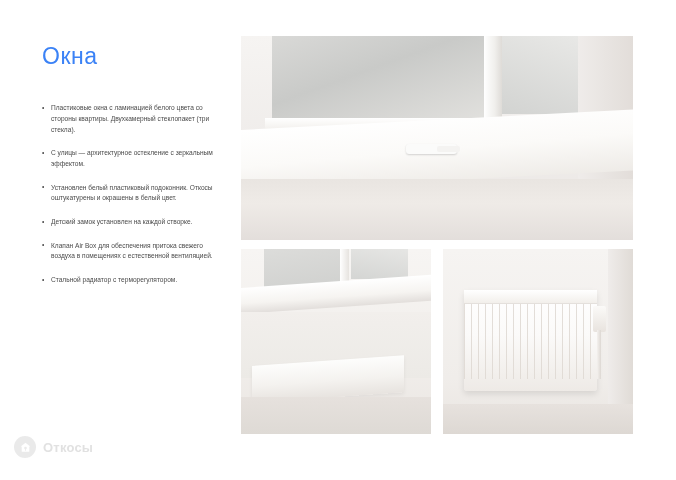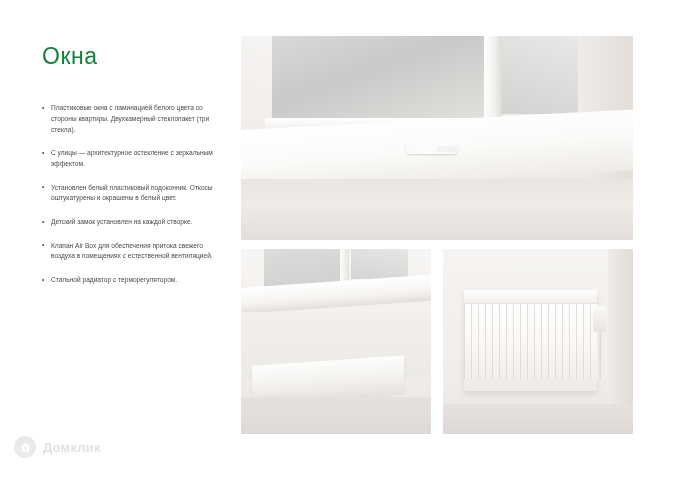--- a/index.html
+++ b/index.html
@@ -27,21 +27,21 @@
     position: absolute;
     left: 42px;
     top: 44px;
     width: 185px;
   }
 
   .title {
     font-size: 23px;
     font-weight: 400;
     letter-spacing: 0.5px;
-    color: #15803d;
+    color: #3b82f6;
     margin: 0 0 34px 0;
     line-height: 1.1;
   }
 
   .bullets {
     list-style: none;
     margin: 0;
     padding: 0;
   }
   .bullets li {
@@ -392,16 +392,16 @@
   </div>
 
   <div class="watermark">
     <span class="wm-mark">
       <svg width="13" height="13" viewBox="0 0 24 24" aria-hidden="true">
         <path d="M12 3 L21 10 L19 10 L19 20 L5 20 L5 10 L3 10 Z" fill="#ffffff"></path>
         <circle cx="12" cy="13" r="2.4" fill="#d9d9d9"></circle>
         <rect x="11.2" y="13" width="1.6" height="5" fill="#d9d9d9"></rect>
       </svg>
     </span>
-    <span class="wm-text">Домклик</span>
+    <span class="wm-text">Откосы</span>
   </div>
 
 </div>
 
 </body></html>

